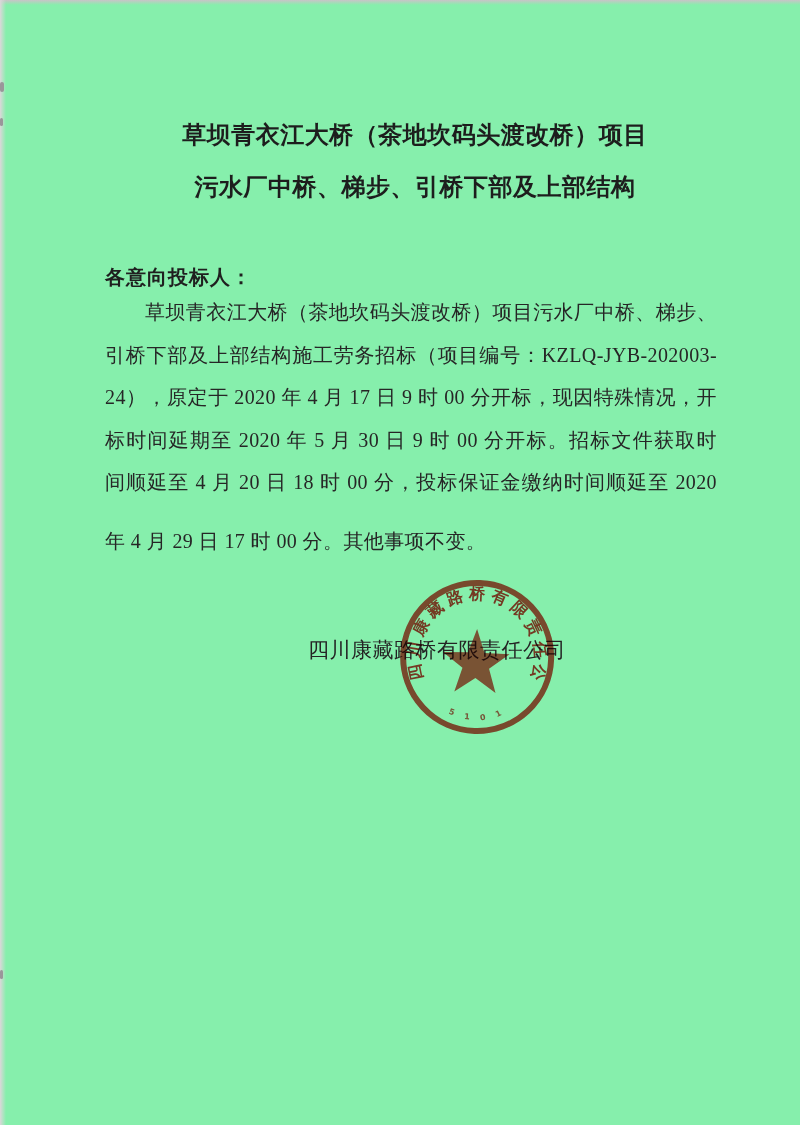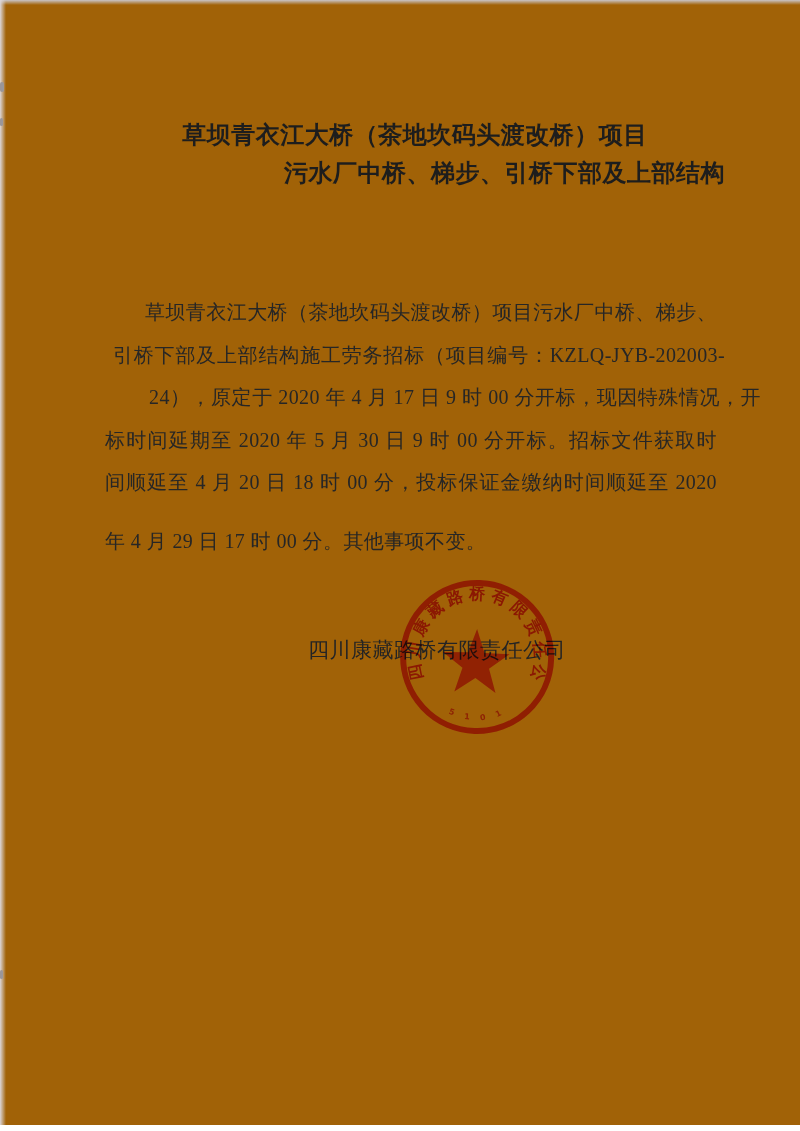--- a/index.html
+++ b/index.html
@@ -5,57 +5,57 @@
   html,body{margin:0;padding:0;}
   body{
     width:800px;height:1131px;
     background:#fbf9fa;
     font-family:"Liberation Serif","DejaVu Serif",serif;
     overflow:hidden;
     position:relative;
   }
   .page{
     position:absolute;left:0;top:0;width:800px;height:1131px;
-    background:#a16207;
+    background:#86efac;
   }
   
   .edge-top{position:absolute;left:0;top:0;width:800px;height:5px;
     background:linear-gradient(#c9c4c7,rgba(255,255,255,0));}
   .edge-left{position:absolute;left:0;top:0;width:6px;height:1131px;
     background:linear-gradient(to right,#dcd7da,rgba(255,255,255,0));}
   .edge-bottom{position:absolute;left:0;bottom:0;width:800px;height:6px;
     background:#ffffff;}
   .nick{position:absolute;background:#9a969a;border-radius:2px;}
   .nick1{left:0;top:82px;width:4px;height:10px;}
   .nick2{left:0;top:118px;width:3px;height:8px;}
   .nick3{left:0;top:970px;width:3px;height:9px;}
 
   .txt{position:absolute;color:#242424;}
   .title-line{
     left:105px;width:620px;text-align:center;
     font-size:24px;font-weight:700;letter-spacing:0.5px;
     color:#1d1d1d;
   }
   .t1{top:119px;}
-  .t2{top:157px;text-align:right;}
+  .t2{top:171px;}
   .t3{top:212px;}
 
   .salutation{
     left:105px;top:264px;font-size:20px;font-weight:700;color:#1f1f1f;
     letter-spacing:1px;
   }
   .body-line{
     left:105px;width:612px;font-size:20px;line-height:28px;
     letter-spacing:0.4px;color:#262626;
   }
   .fill{text-align:justify;text-align-last:justify;}
   .indent{text-indent:40px;}
   .b1{top:298px;}
-  .b2{top:341px;margin-left:8px;}
-  .b3{top:383px;margin-left:44px;}
+  .b2{top:341px;}
+  .b3{top:383px;}
   .b4{top:426px;}
   .b5{top:468px;}
   .b6{top:511px;margin-top:16px;}
 
   .sig-company{left:308px;top:636px;font-size:21px;letter-spacing:0.5px;color:#242424;}
   .sig-date{left:353px;top:714px;font-size:21px;color:#242424;}
 
   .seal{
     position:absolute;left:397px;top:580px;width:162px;height:162px;
     mix-blend-mode:multiply;opacity:0.9;
@@ -79,20 +79,21 @@
   <div class="edge-top"></div>
   <div class="edge-left"></div>
   <div class="edge-bottom"></div>
   <div class="nick nick1"></div>
   <div class="nick nick2"></div>
   <div class="nick nick3"></div>
 
   <div class="txt title-line t1">草坝青衣江大桥（茶地坎码头渡改桥）项目</div>
   <div class="txt title-line t2">污水厂中桥、梯步、引桥下部及上部结构</div>
 
+  <div class="txt salutation">各意向投标人：</div>
 
   <div>
     <div class="txt body-line fill indent b1">草坝青衣江大桥（茶地坎码头渡改桥）项目污水厂中桥、梯步、</div>
     <div class="txt body-line fill b2">引桥下部及上部结构施工劳务招标（项目编号：KZLQ-JYB-202003-</div>
     <div class="txt body-line fill b3">24），原定于 2020 年 4 月 17 日 9 时 00 分开标，现因特殊情况，开</div>
     <div class="txt body-line fill b4">标时间延期至 2020 年 5 月 30 日 9 时 00 分开标。招标文件获取时</div>
     <div class="txt body-line fill b5">间顺延至 4 月 20 日 18 时 00 分，投标保证金缴纳时间顺延至 2020</div>
     <div class="txt body-line b6">年 4 月 29 日 17 时 00 分。其他事项不变。</div>
   </div>
 

